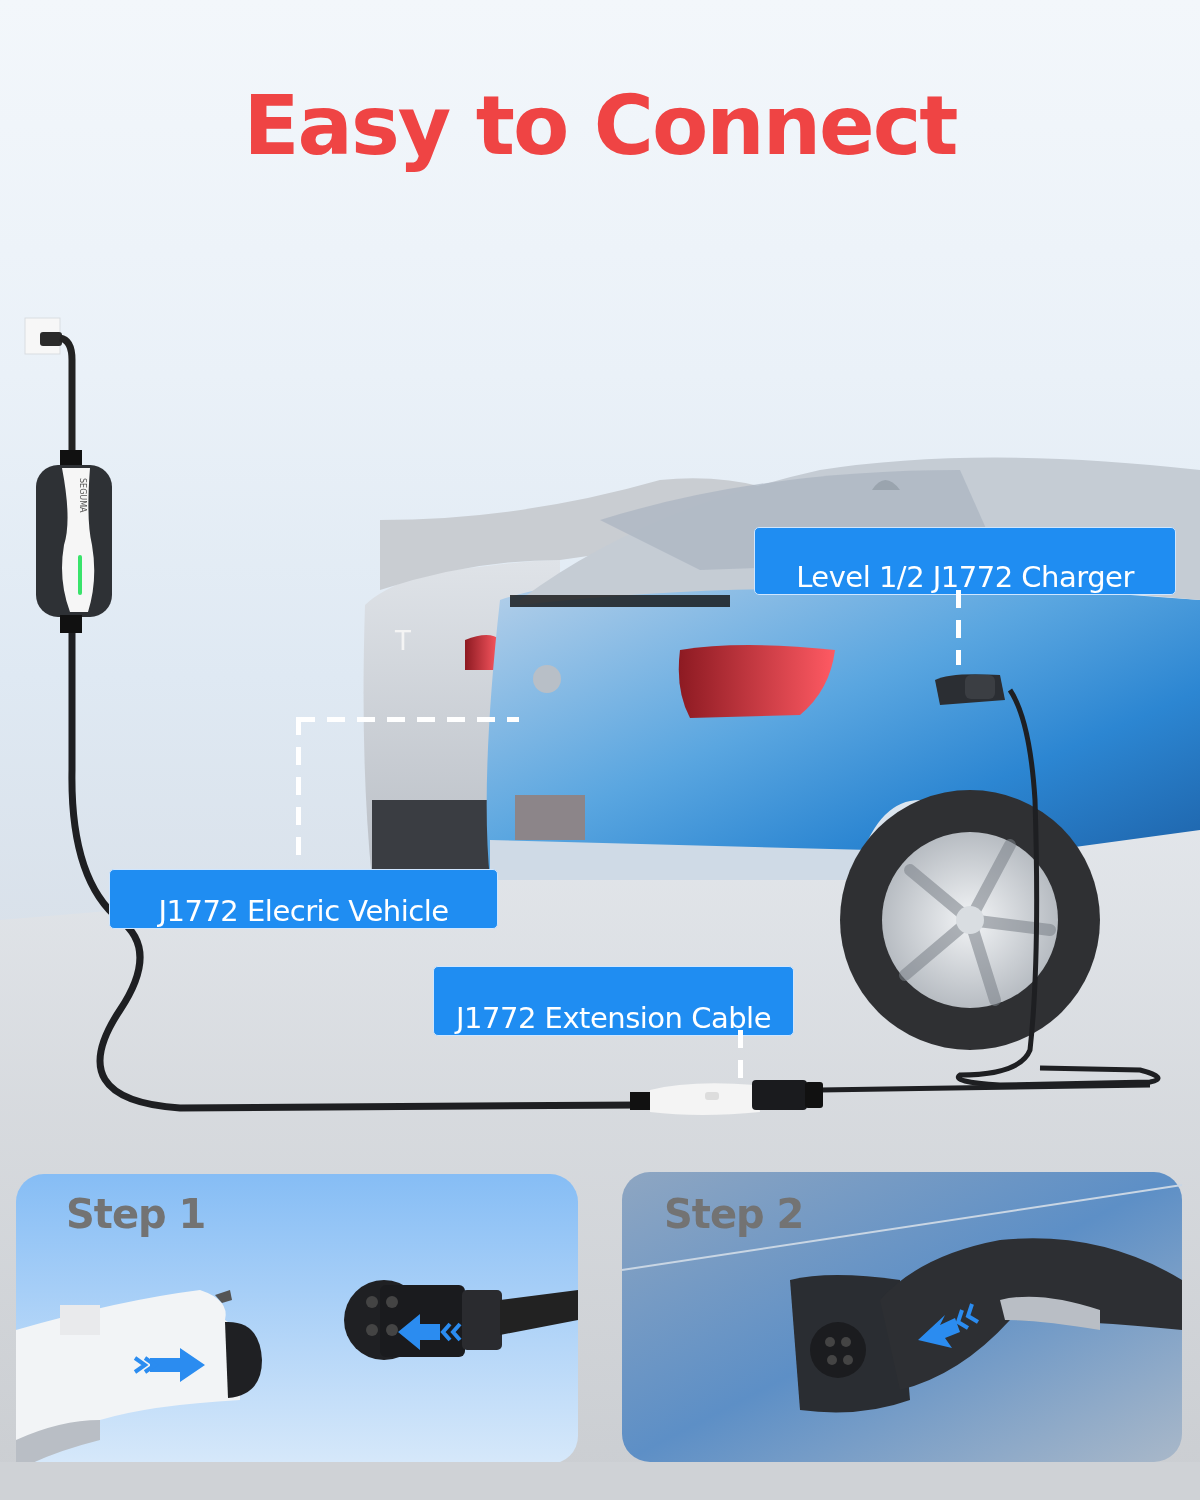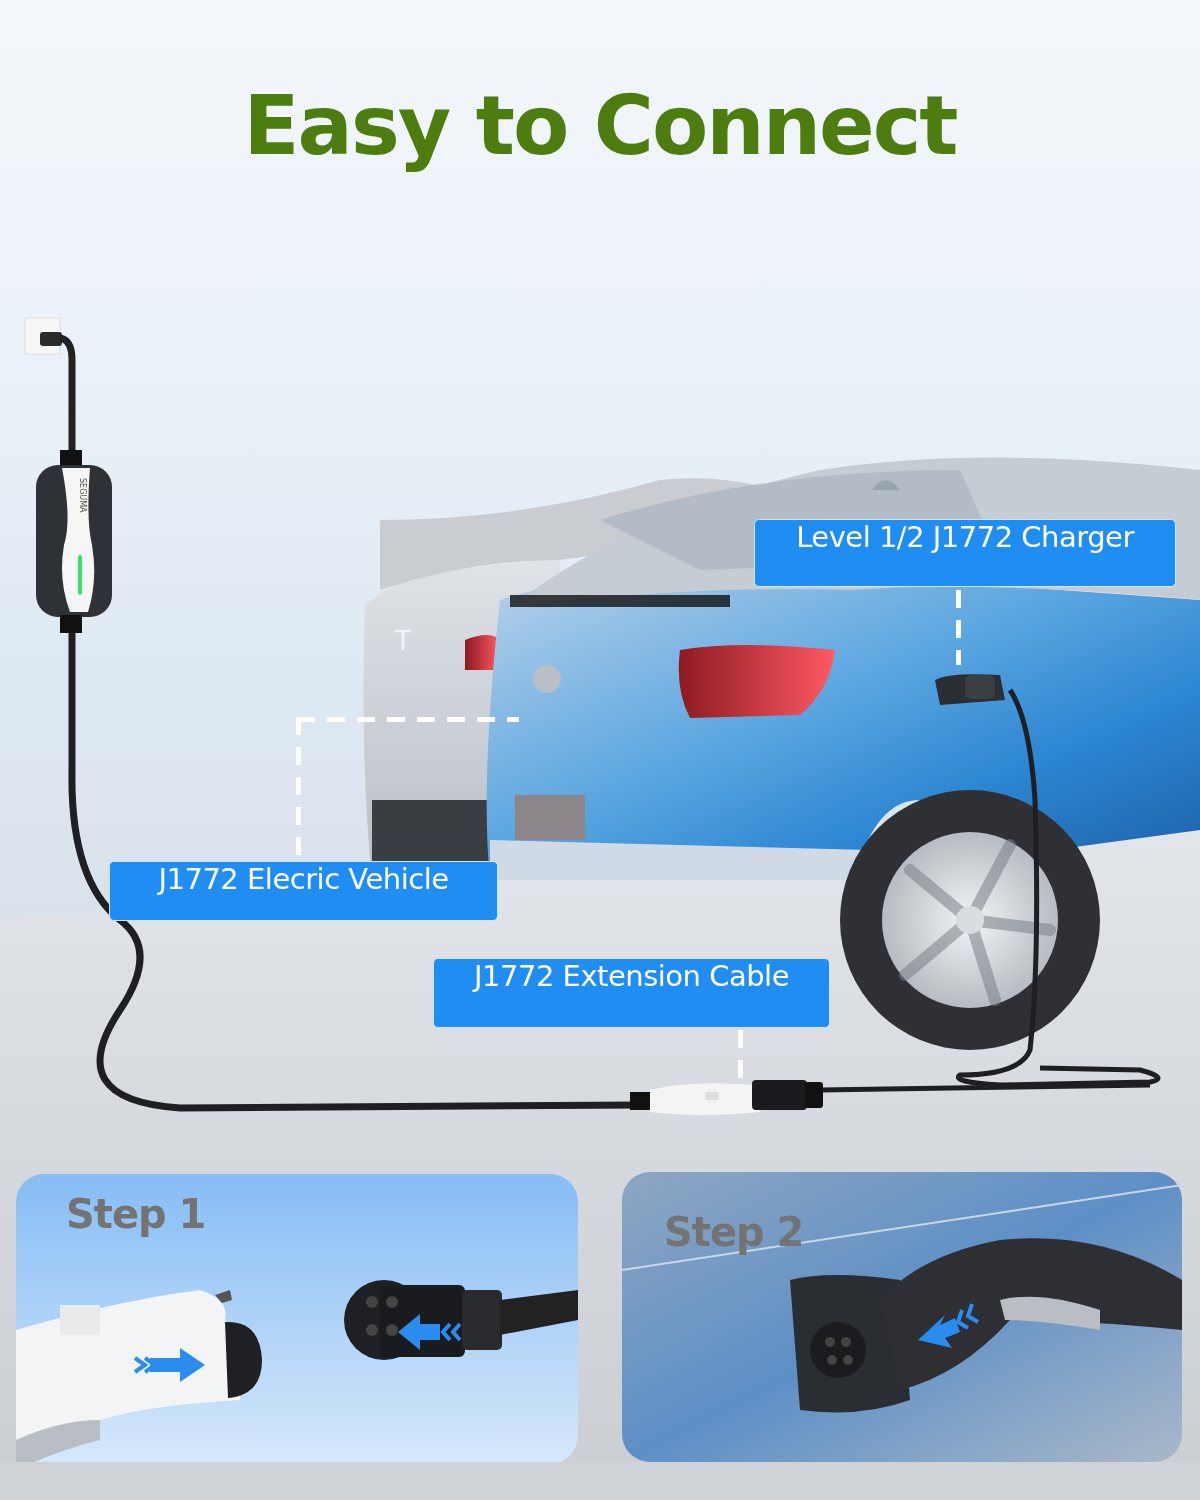--- a/index.html
+++ b/index.html
@@ -2,24 +2,24 @@
 <html><head>
 <meta charset="utf-8">
 <style>
   html, body { margin:0; padding:0; }
   body { width:1200px; height:1500px; overflow:hidden; position:relative;
     font-family:"DejaVu Sans", "Liberation Sans", sans-serif;
     background: linear-gradient(180deg, #f3f7fb 0%, #eaf1f8 25%, #dfe9f3 45%, #d9e1ea 62%, #cfd4da 75%, #d6d9dd 100%); }
   .scene { position:absolute; left:0; top:0; width:1200px; height:1500px; }
   .title { position:absolute; left:0; top:78px; width:1200px; text-align:center;
     font-family:"DejaVu Sans", sans-serif; font-weight:bold; font-size:82px;
-    letter-spacing:-2px; color:#4d7c0f; }
+    letter-spacing:-2px; color:#ef4444; }
   .label { position:absolute; background:#1f8df2; color:#ffffff; border:1.5px solid #cfe6ff;
     border-radius:5px; font-family:"DejaVu Sans", sans-serif; font-size:29px;
-    display:flex; align-items:flex-start; justify-content:center; box-sizing:border-box; letter-spacing:-0.5px; }
+    display:flex; align-items:flex-end; justify-content:center; box-sizing:border-box; letter-spacing:-0.5px;margin-top:8px; }
   .dash-v { position:absolute; width:5px;
     background: repeating-linear-gradient(180deg, #ffffff 0 18px, transparent 18px 30px); }
   .dash-h { position:absolute; height:5px;
     background: repeating-linear-gradient(90deg, #ffffff 0 18px, transparent 18px 30px); }
   .step-title { position:absolute; font-family:"DejaVu Sans", sans-serif; font-weight:bold;
     font-size:40px; color:#737373; letter-spacing:-1px; }
   .floor-strip { position:absolute; left:0; top:1462px; width:1200px; height:38px; background:#cfd2d6; }
 </style>
 </head>
 <body>
@@ -173,21 +173,21 @@
   <div class="dash-v" style="left:956px; top:590px; height:75px;"></div>
 
   
   <div class="dash-h" style="left:297px; top:717px; width:222px;"></div>
   <div class="dash-v" style="left:296px; top:717px; height:143px;"></div>
   <div class="label" style="left:109px; top:861px; width:389px; height:60px;">
     <span>J1772 Elecric Vehicle</span>
   </div>
 
   
-  <div class="label" style="left:433px; top:958px; width:397px; height:70px;">
+  <div class="label" style="left:433px; top:958px; width:361px; height:70px;">
     <span>J1772 Extension Cable</span>
   </div>
   <div class="dash-v" style="left:738px; top:1030px; height:56px;"></div>
 
   
   <div class="step-title" style="left:66px; top:1191px;">Step 1</div>
-  <div class="step-title" style="left:664px; top:1191px;margin-top:18px;">Step 2</div>
+  <div class="step-title" style="left:664px; top:1191px;">Step 2</div>
 </div>
 
 </body></html>

